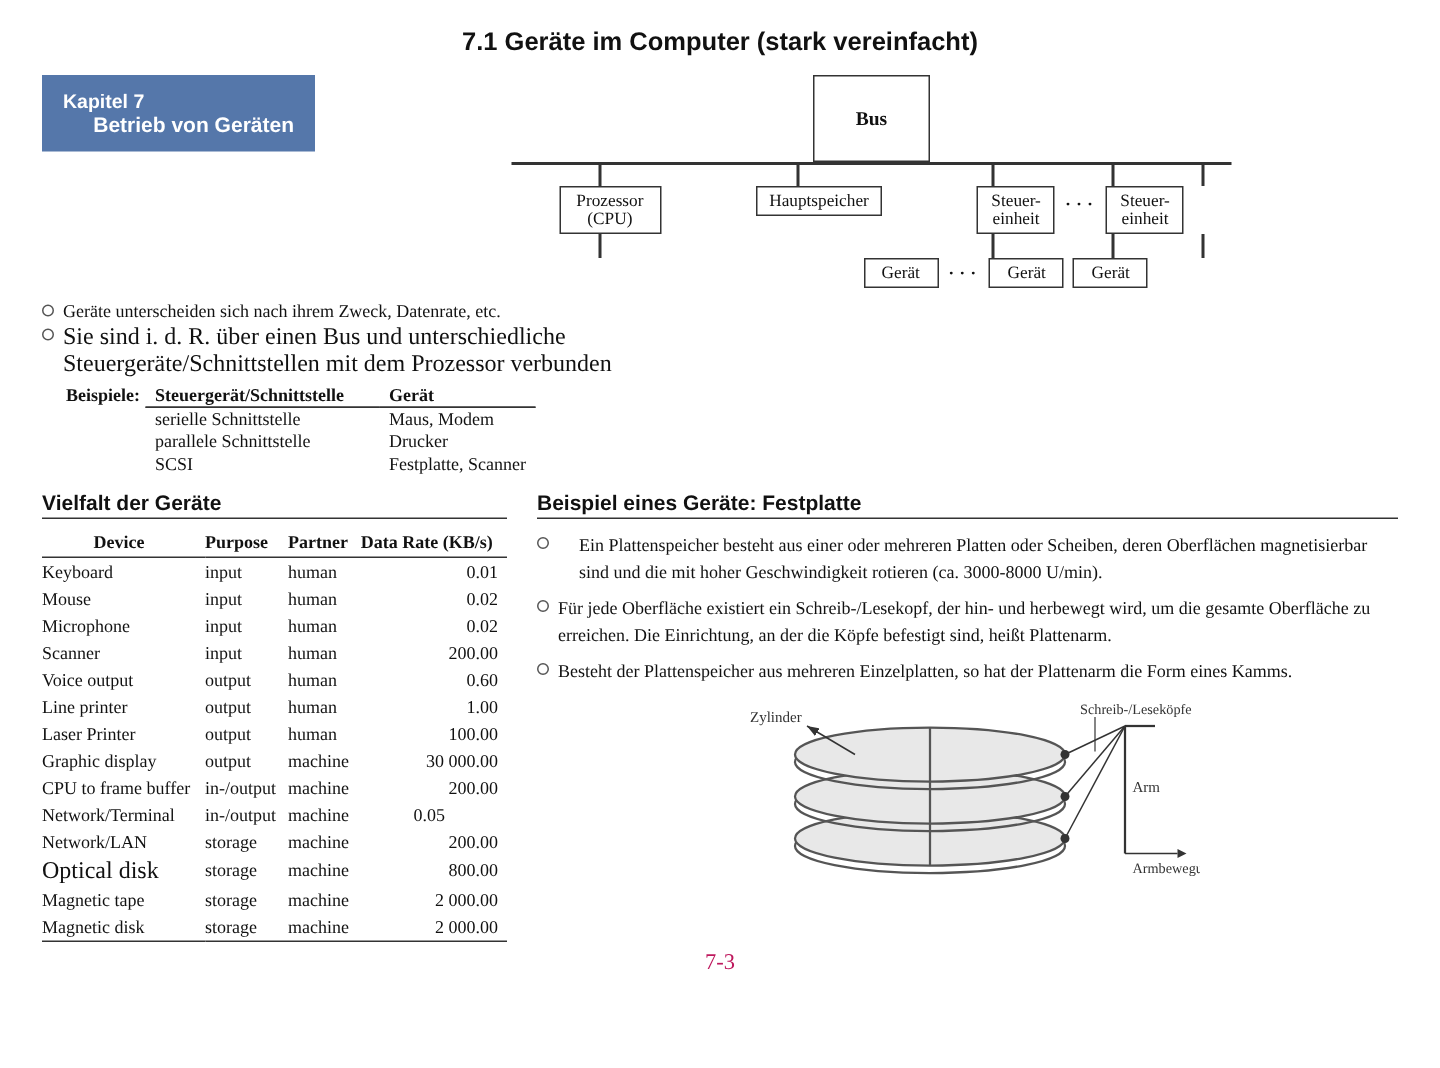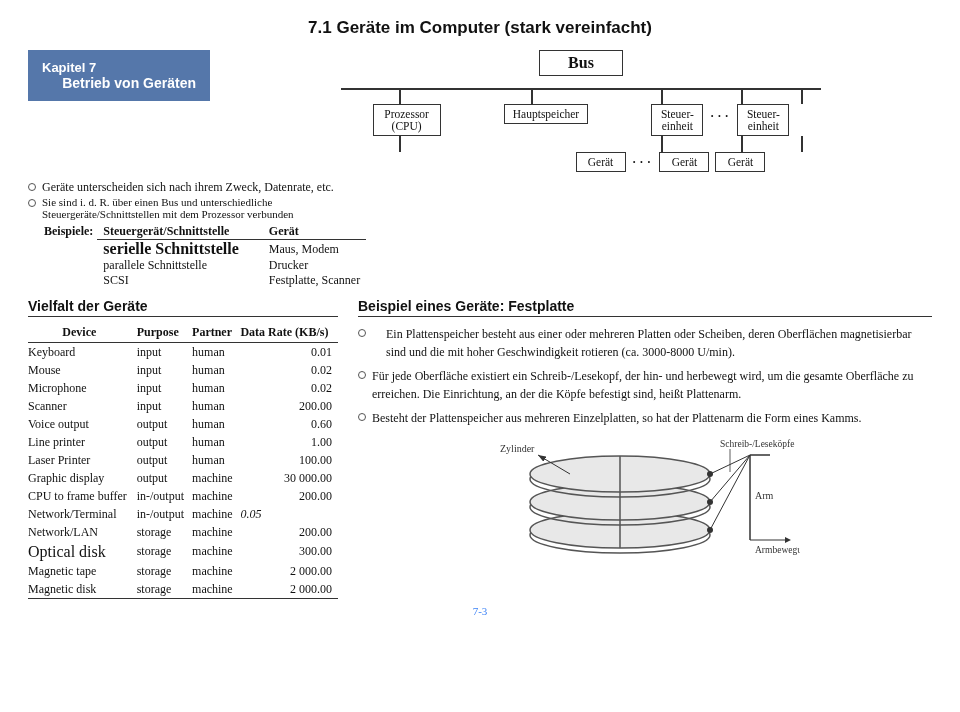--- a/index.html
+++ b/index.html
@@ -54,21 +54,21 @@
 
     <div style="width:182px; flex-shrink:0;border-radius:21px;">
       <div style="background:#5577aa; color:#fff; padding:10px 14px; font-family:'CMU Sans Serif',Arial,sans-serif; font-weight:bold;">
         <div style="font-size:13px;">Kapitel 7</div>
         <div style="font-size:14px;text-align:right;">Betrieb von Geräten</div>
       </div>
     </div>
 
     <div style="flex:1; display:flex; flex-direction:column; align-items:center; padding-left:20px;">
 
-      <div style="border:1.5px solid #333; padding:3px 28px; font-size:16px; font-weight:bold; margin-bottom:12px;">Bus</div>
+      <div style="border:1.5px solid #333; padding:20px 28px; font-size:13px; font-weight:bold; margin-bottom:0;">Bus</div>
 
       <div style="width:480px; position:relative; height:16px;">
         <div style="position:absolute; top:0; left:0; right:0; height:1.5px; background:#333;"></div>
 
         <div style="position:absolute; top:0; left:58px; width:1.5px; height:16px; background:#333;"></div>
         <div style="position:absolute; top:0; left:190px; width:1.5px; height:16px; background:#333;"></div>
         <div style="position:absolute; top:0; left:320px; width:1.5px; height:16px; background:#333;"></div>
         <div style="position:absolute; top:0; left:400px; width:1.5px; height:16px; background:#333;"></div>
         <div style="position:absolute; top:0; left:460px; width:1.5px; height:16px; background:#333;"></div>
       </div>
@@ -115,40 +115,40 @@
     </div>
   </div>
 
   <div style="margin-bottom:4px;">
     <div style="display:flex; gap:6px; align-items:flex-start; margin-bottom:1px;">
       <div style="width:8px; height:8px; border-radius:50%; border:1.5px solid #555; flex-shrink:0; margin-top:3px;"></div>
       <div style="font-size:12px;">Geräte unterscheiden sich nach ihrem Zweck, Datenrate, etc.</div>
     </div>
     <div style="display:flex; gap:6px; align-items:flex-start;">
       <div style="width:8px; height:8px; border-radius:50%; border:1.5px solid #555; flex-shrink:0; margin-top:3px;"></div>
-      <div style="font-size:11px;">
+      <div style="font-size:16px;">
         <span>Sie sind i. d. R. über einen Bus und unterschiedliche</span><br>
         <span>Steuergeräte/Schnittstellen mit dem Prozessor verbunden</span>
       </div>
     </div>
   </div>
 
   <div style="margin-left:16px; margin-bottom:10px; font-size:12px;">
     <div style="display:flex; gap:4px; margin-bottom:2px;">
       <span style="font-weight:bold;font-family:Liberation Serif, serif;">Beispiele:</span>
       <table style="border-collapse:collapse; font-size:12px;">
         <thead>
           <tr>
             <th style="text-align:left; font-weight:bold; padding:0 24px 0 6px; border-bottom:1px solid #333;">Steuergerät/Schnittstelle</th>
             <th style="text-align:left; font-weight:bold; padding:0 6px; border-bottom:1px solid #333;">Gerät</th>
           </tr>
         </thead>
         <tbody id="beispiele-tbody">
             <tr>
-              <td style="padding:0 24px 0 6px; font-size:16px;font-weight:bold;">serielle Schnittstelle</td>
+              <td style="padding:0 24px 0 6px; font-size:12px;">serielle Schnittstelle</td>
               <td style="padding:0 6px; font-size:12px;">Maus, Modem</td>
             </tr>
             <tr>
               <td style="padding:0 24px 0 6px; font-size:12px;">parallele Schnittstelle</td>
               <td style="padding:0 6px; font-size:12px;">Drucker</td>
             </tr>
             <tr>
               <td style="padding:0 24px 0 6px; font-size:12px;">SCSI</td>
               <td style="padding:0 6px; font-size:12px;">Festplatte, Scanner</td>
             </tr>
@@ -222,33 +222,33 @@
             <tr>
               <td style="padding: 1.5px 6px 1.5px 0px; font-size: 12px;">CPU to frame buffer</td>
               <td style="padding: 1.5px 6px 1.5px 0px; font-size: 12px;">in-/output</td>
               <td style="padding: 1.5px 6px 1.5px 0px; font-size: 12px;">machine</td>
               <td style="padding: 1.5px 6px 1.5px 0px; font-size: 12px; text-align: right;">200.00</td>
             </tr>
             <tr>
               <td style="padding: 1.5px 6px 1.5px 0px; font-size: 12px;">Network/Terminal</td>
               <td style="padding: 1.5px 6px 1.5px 0px; font-size: 12px;">in-/output</td>
               <td style="padding: 1.5px 6px 1.5px 0px; font-size: 12px;">machine</td>
-              <td style="padding: 1.5px 6px 1.5px 0px; font-size: 12px; text-align: left; font-style: italic;">0.05</td>
+              <td style="padding: 1.5px 6px 1.5px 0px; font-size: 12px; text-align: center;">0.05</td>
             </tr>
             <tr>
               <td style="padding: 1.5px 6px 1.5px 0px; font-size: 12px;">Network/LAN</td>
               <td style="padding: 1.5px 6px 1.5px 0px; font-size: 12px;">storage</td>
               <td style="padding: 1.5px 6px 1.5px 0px; font-size: 12px;">machine</td>
               <td style="padding: 1.5px 6px 1.5px 0px; font-size: 12px; text-align: right;">200.00</td>
             </tr>
             <tr>
               <td style="padding: 1.5px 6px 1.5px 0px; font-size: 16px;">Optical disk</td>
               <td style="padding: 1.5px 6px 1.5px 0px; font-size: 12px;">storage</td>
               <td style="padding: 1.5px 6px 1.5px 0px; font-size: 12px;">machine</td>
-              <td style="padding: 1.5px 6px 1.5px 0px; font-size: 12px; text-align: right;">300.00</td>
+              <td style="padding: 1.5px 6px 1.5px 0px; font-size: 12px; text-align: right;">800.00</td>
             </tr>
             <tr>
               <td style="padding: 1.5px 6px 1.5px 0px; font-size: 12px;">Magnetic tape</td>
               <td style="padding: 1.5px 6px 1.5px 0px; font-size: 12px;">storage</td>
               <td style="padding: 1.5px 6px 1.5px 0px; font-size: 12px;">machine</td>
               <td style="padding: 1.5px 6px 1.5px 0px; font-size: 12px; text-align: right;">2 000.00</td>
             </tr>
             <tr style="border-bottom: 1px solid rgb(51, 51, 51);">
               <td style="padding: 1.5px 6px 1.5px 0px; font-size: 12px;">Magnetic disk</td>
               <td style="padding: 1.5px 6px 1.5px 0px; font-size: 12px;">storage</td>
@@ -317,15 +317,15 @@
             <marker id="arrowhead" markerWidth="8" markerHeight="6" refX="8" refY="3" orient="auto">
               <polygon points="0 0, 8 3, 0 6" fill="#333"></polygon>
             </marker>
           </defs>
         </svg>
       </div>
     </div>
 
   </div>
 
-  <div style="text-align:center; font-size:11px; margin-top:6px; color:#3b82f6;">7-3</div>
+  <div style="text-align:center; font-size:15px; margin-top:6px; color:#be185d;">7-3</div>
 
 </div>
 
 </body></html>

